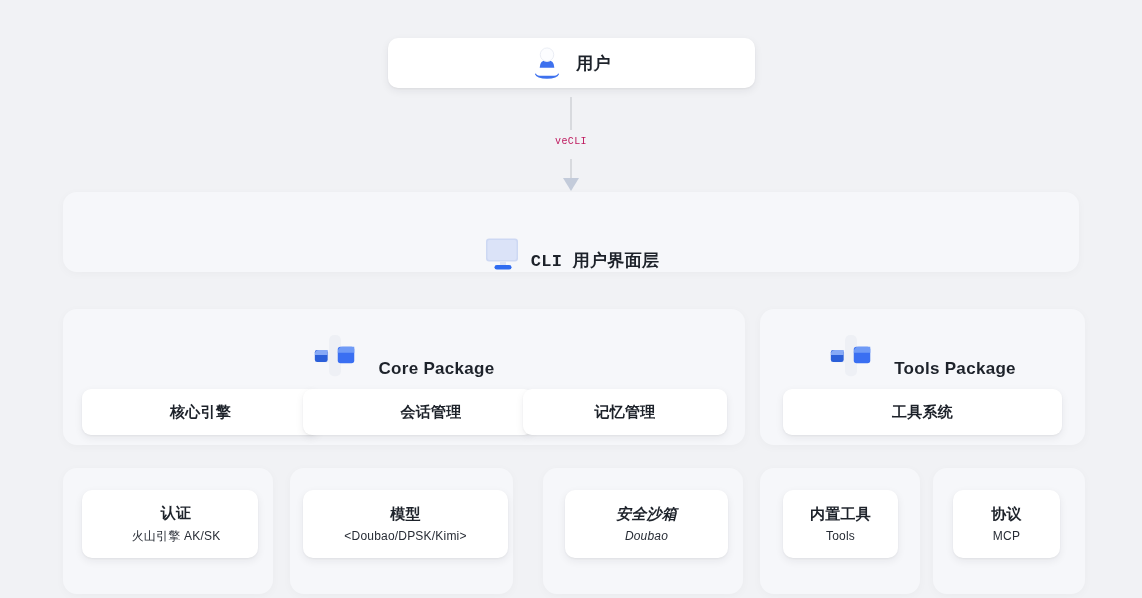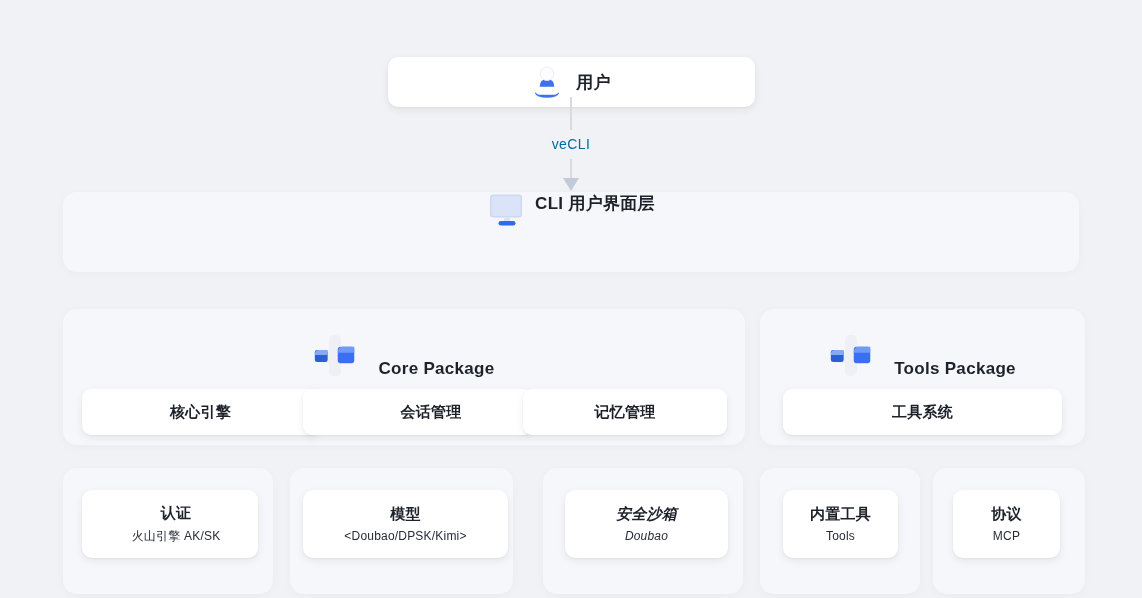--- a/index.html
+++ b/index.html
@@ -26,42 +26,42 @@
     position:absolute;
     background:#f6f7fa;
     border-radius:14px;
     box-shadow:0 2px 10px rgba(30,34,45,.03);
   }
   .label-main{font-size:17px;font-weight:600;color:#1d222a;letter-spacing:.3px;}
   .label-card{font-size:15px;font-weight:600;color:#1d222a;letter-spacing:.3px;}
   .label-sub{font-size:12px;font-weight:400;color:#272c35;letter-spacing:.2px;}
 
   
-  .user-box{left:388px;top:57px;width:367px;height:50px;gap:14px;}
+  .user-box{left:388px;top:38px;width:367px;height:50px;gap:14px;}
 
   
   .conn-line{position:absolute;width:2px;background:#d8dade;left:570px;}
   .conn-line.seg1{top:97px;height:33px;}
   .conn-line.seg2{top:159px;height:19px;}
   .conn-label{
     position:absolute;left:511px;top:136px;width:120px;
-    text-align:center;font-size:14px;color:#0369a1;letter-spacing:.4px;
+    text-align:center;font-size:10px;color:#be185d;letter-spacing:.4px;font-family:Liberation Mono, monospace;
   }
   .conn-arrow{
     position:absolute;left:563px;top:178px;
     width:0;height:0;
     border-left:8px solid transparent;
     border-right:8px solid transparent;
     border-top:13px solid #c3cbda;
   }
 
   
   .cli-layer{
     left:63px;top:192px;width:1016px;height:80px;
-    display:flex;align-items:flex-start;justify-content:center;gap:8px;
+    display:flex;align-items:flex-end;justify-content:center;gap:8px;font-family:Liberation Mono, monospace;
   }
 
   
   .panel-core{left:63px;top:309px;width:682px;height:136px;}
   .panel-tools{left:760px;top:309px;width:325px;height:136px;}
   .pkg-header{
     position:absolute;left:0;top:14px;width:100%;height:56px;
     display:flex;align-items:flex-end;justify-content:center;gap:21px;
   }
   .mod-card{height:46px;border-radius:9px;}

